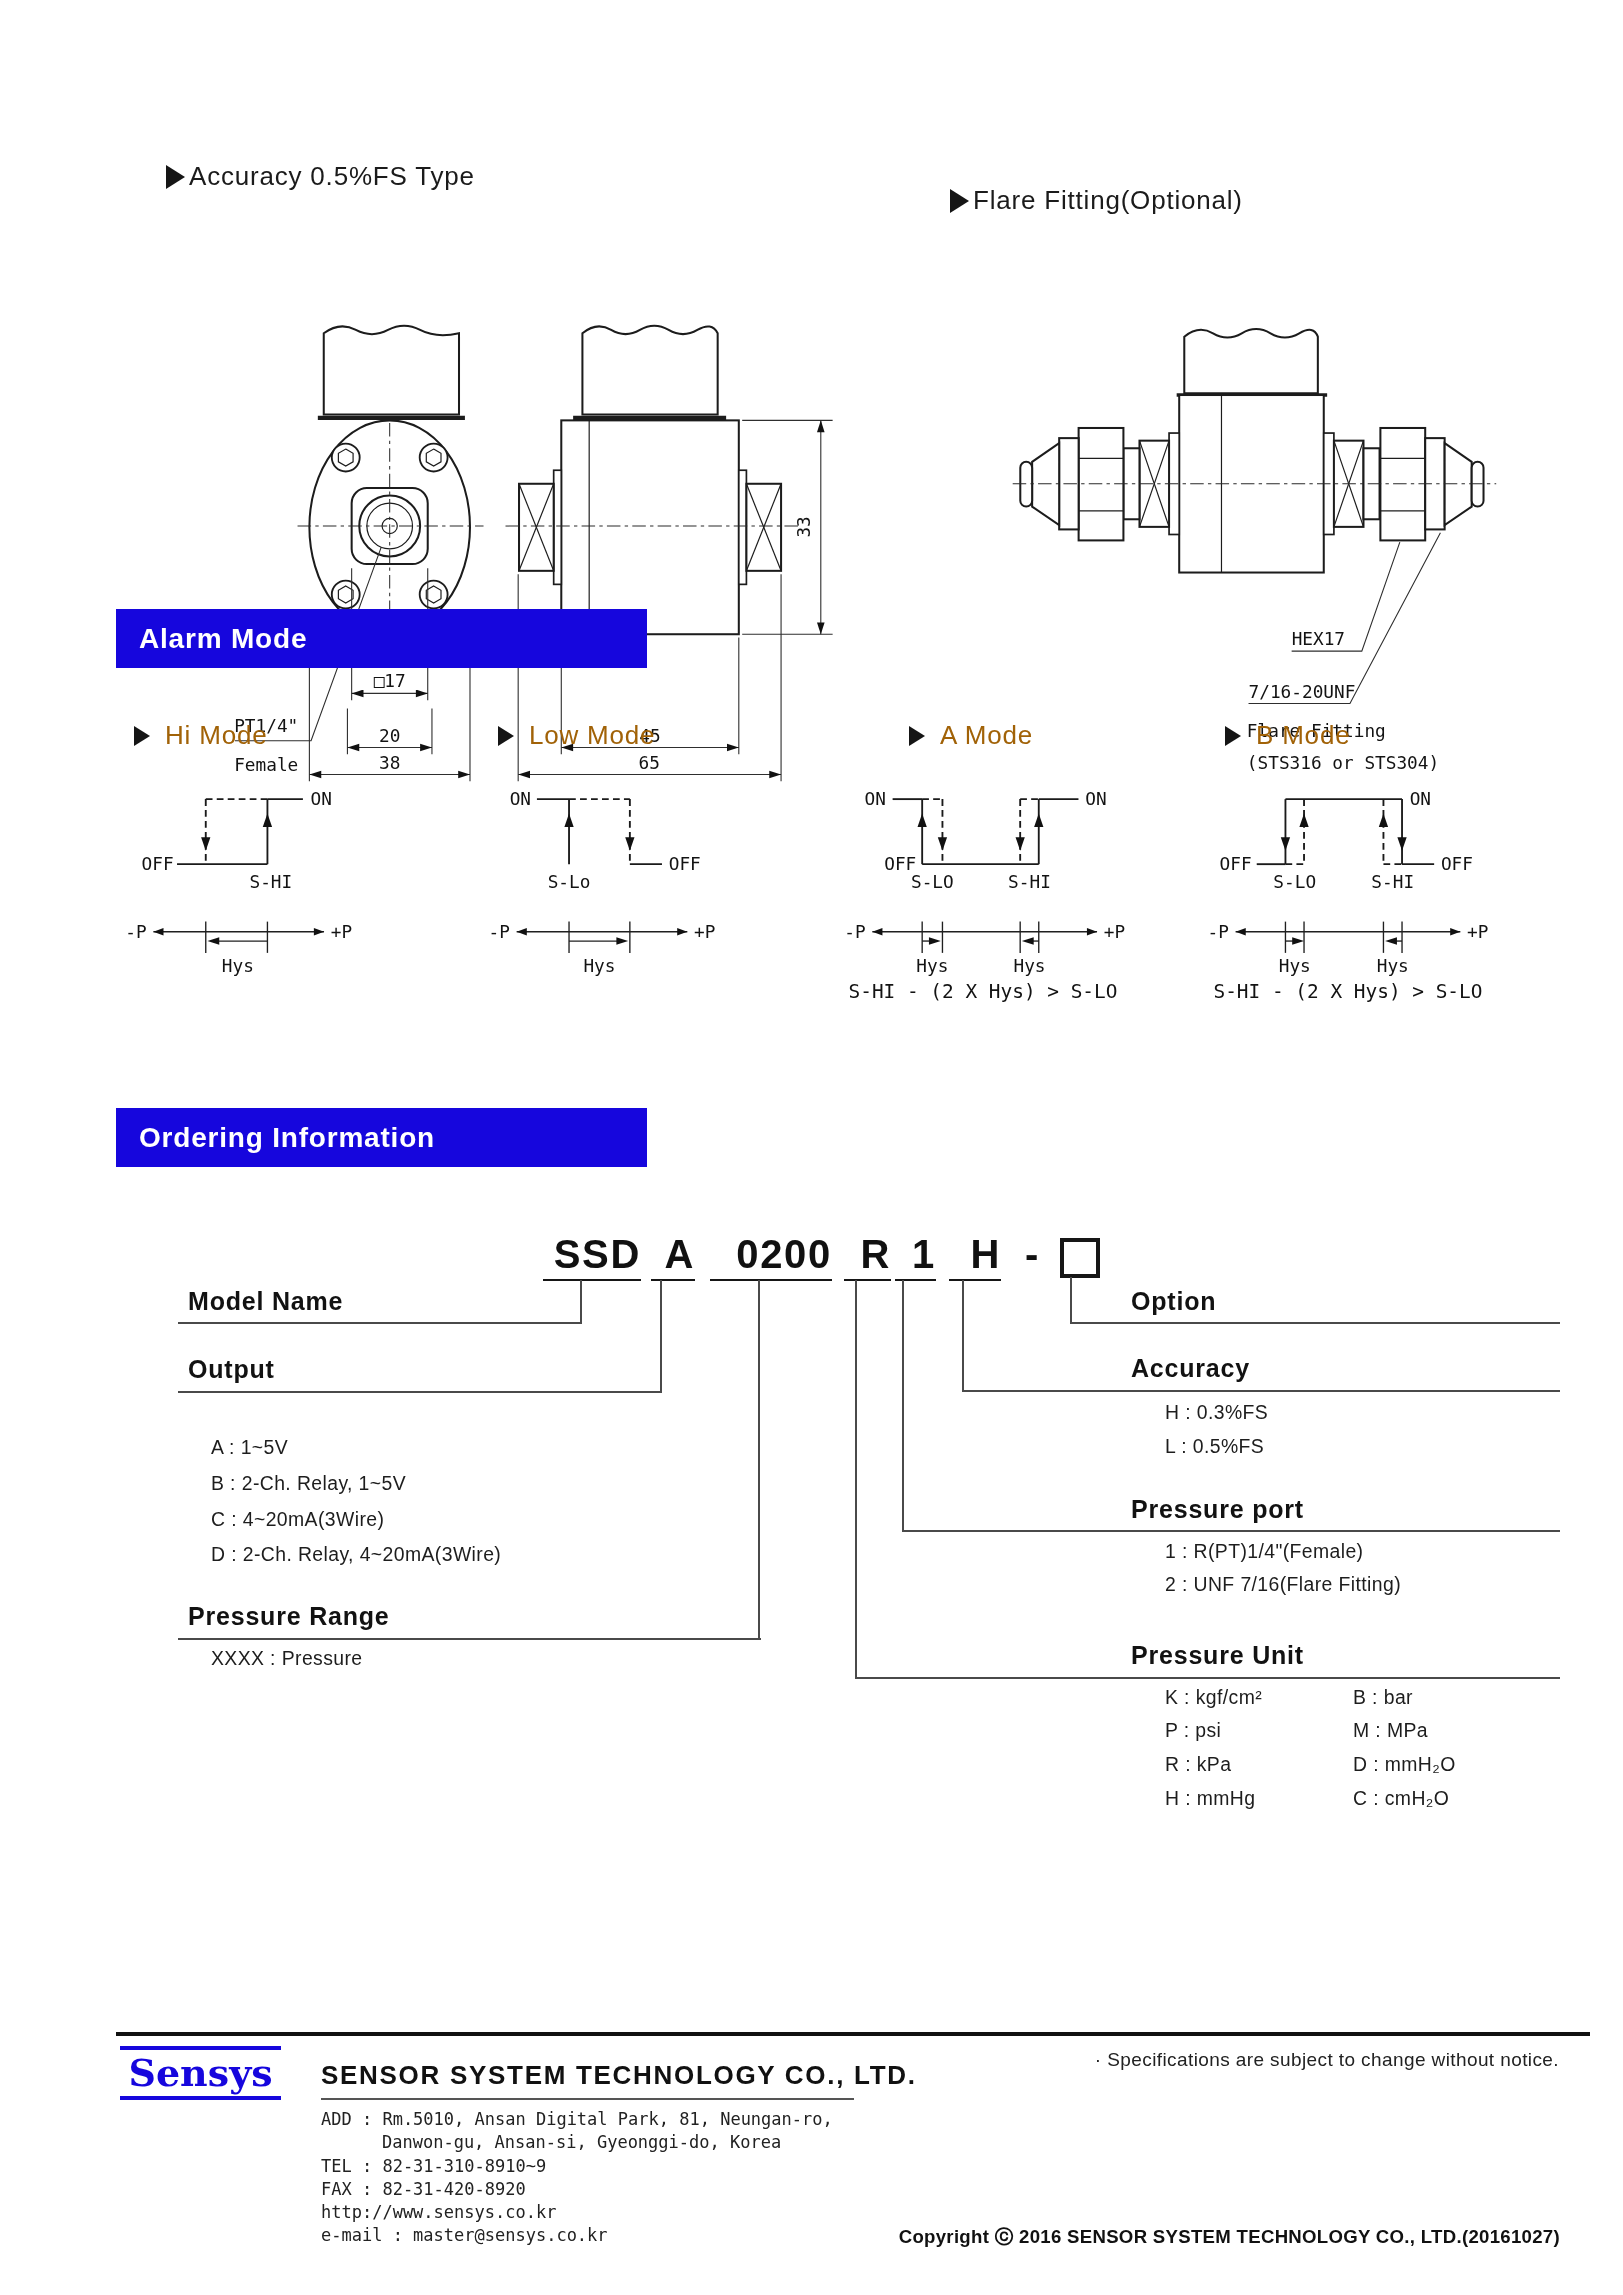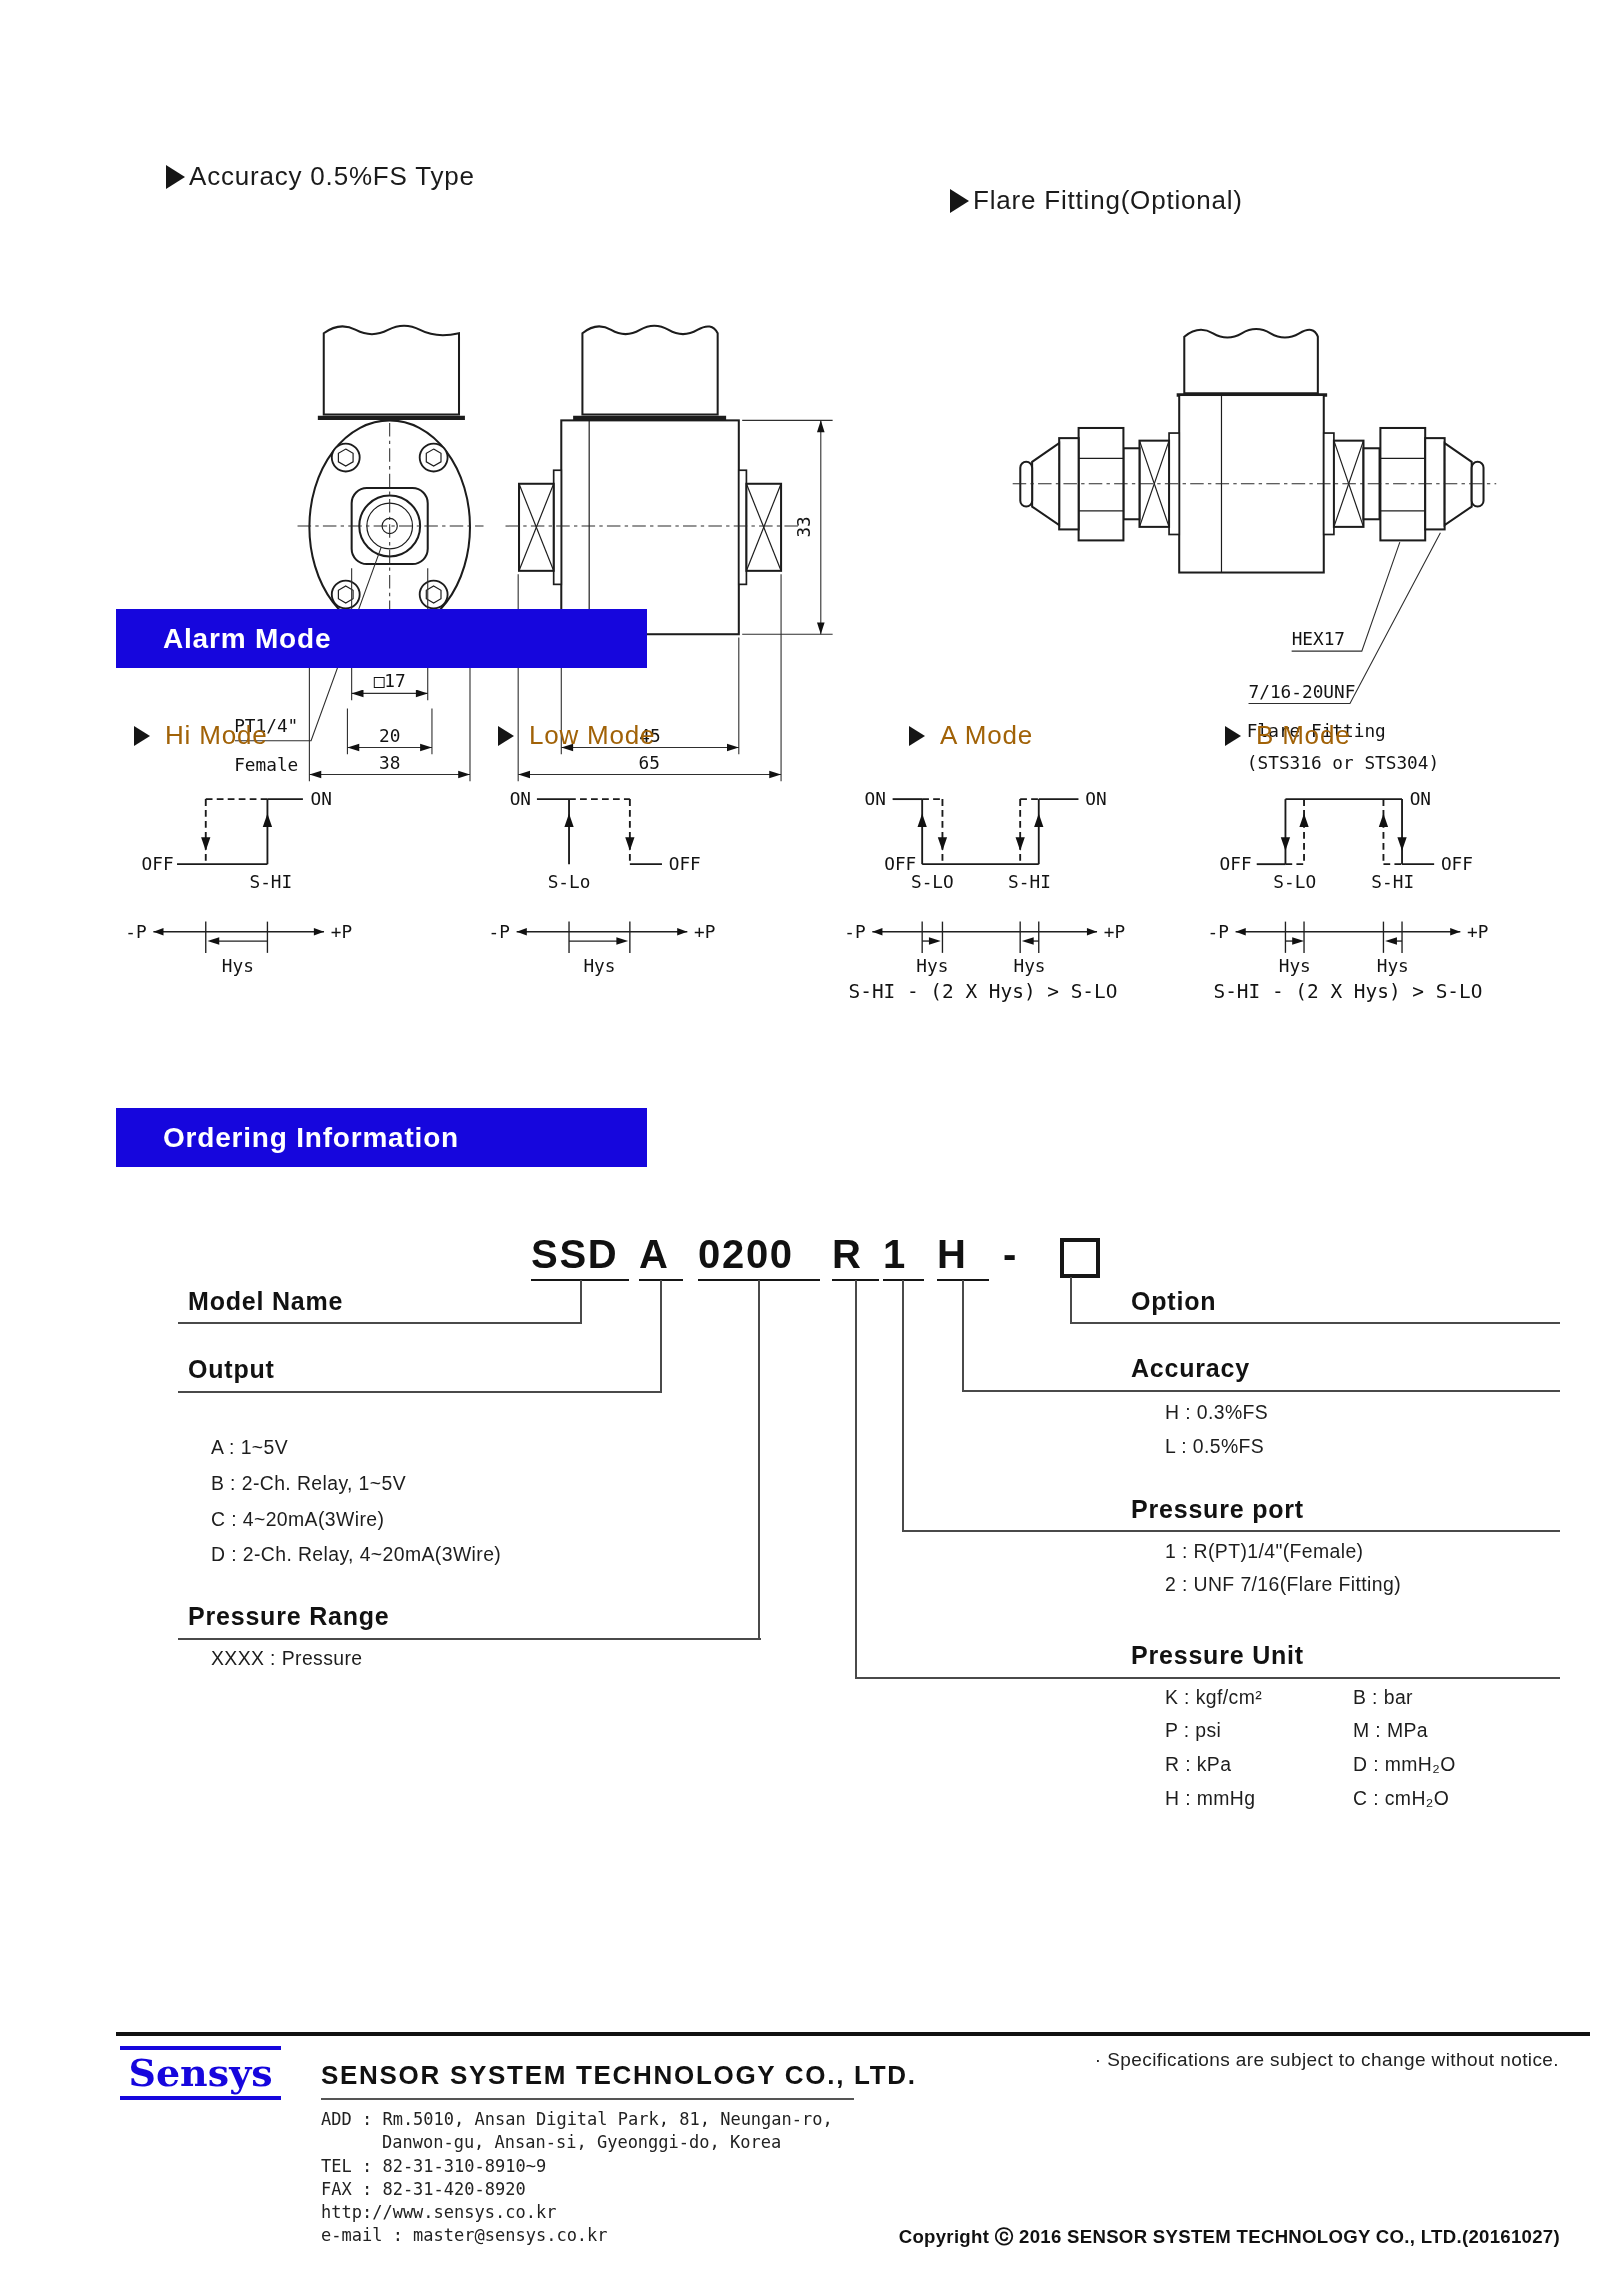--- a/index.html
+++ b/index.html
@@ -6,23 +6,23 @@
   #page{position:relative;width:1623px;height:2295px;background:#ffffff;
         font-family:"Liberation Sans",sans-serif;color:#111;overflow:hidden;}
   .abs{position:absolute;}
   .hdr{display:flex;align-items:center;gap:4px;}
   .hdr .tri{width:0;height:0;border-left:19.4px solid #151515;border-top:12px solid transparent;border-bottom:12px solid transparent;}
   .hdr .htxt{font-size:26px;letter-spacing:0.8px;color:#1b1b1b;white-space:nowrap;}
   .mhdr{display:flex;align-items:center;gap:15px;}
   .mhdr .tri{width:0;height:0;border-left:16px solid #151515;border-top:10px solid transparent;border-bottom:10px solid transparent;}
   .mhdr .htxt{font-size:26px;letter-spacing:0.8px;color:#a16207;white-space:nowrap;}
   .banner{height:59px;background:#1606dd;color:#fff;font-size:28px;font-weight:bold;
-          line-height:59px;padding-left:47px;letter-spacing:0.8px;box-sizing:border-box;}
+          line-height:59px;padding-left:23px;letter-spacing:0.8px;box-sizing:border-box;}
   .codeseg{position:absolute;top:1233px;height:46px;font-size:40px;font-weight:bold;
-           text-align:left;letter-spacing:1.7px;border-bottom:2.5px solid #161616;line-height:42px;white-space:nowrap;}
+           text-align:right;letter-spacing:1.7px;border-bottom:2.5px solid #161616;line-height:42px;white-space:nowrap;margin-left:12px;}
   .codeseg.nul{border-bottom:none;}
   .rule{position:absolute;height:1.7px;background:#4a4a4a;}
   .vline{position:absolute;width:1.7px;background:#4a4a4a;}
   .sect{position:absolute;font-size:25px;font-weight:bold;letter-spacing:0.8px;color:#121212;white-space:nowrap;}
   .item{position:absolute;font-size:19.4px;color:#1d1d1d;letter-spacing:0.4px;white-space:nowrap;}
   svg text{font-family:"DejaVu Sans Mono","Liberation Mono",monospace;font-size:21px;fill:#131313;}
   svg .big{font-size:23px;}
   .ln{stroke:#1c1c1c;stroke-width:2.4;fill:none;}
   .lnw{stroke:#1c1c1c;stroke-width:2.4;fill:#ffffff;}
   .thin{stroke-width:1.4;}

